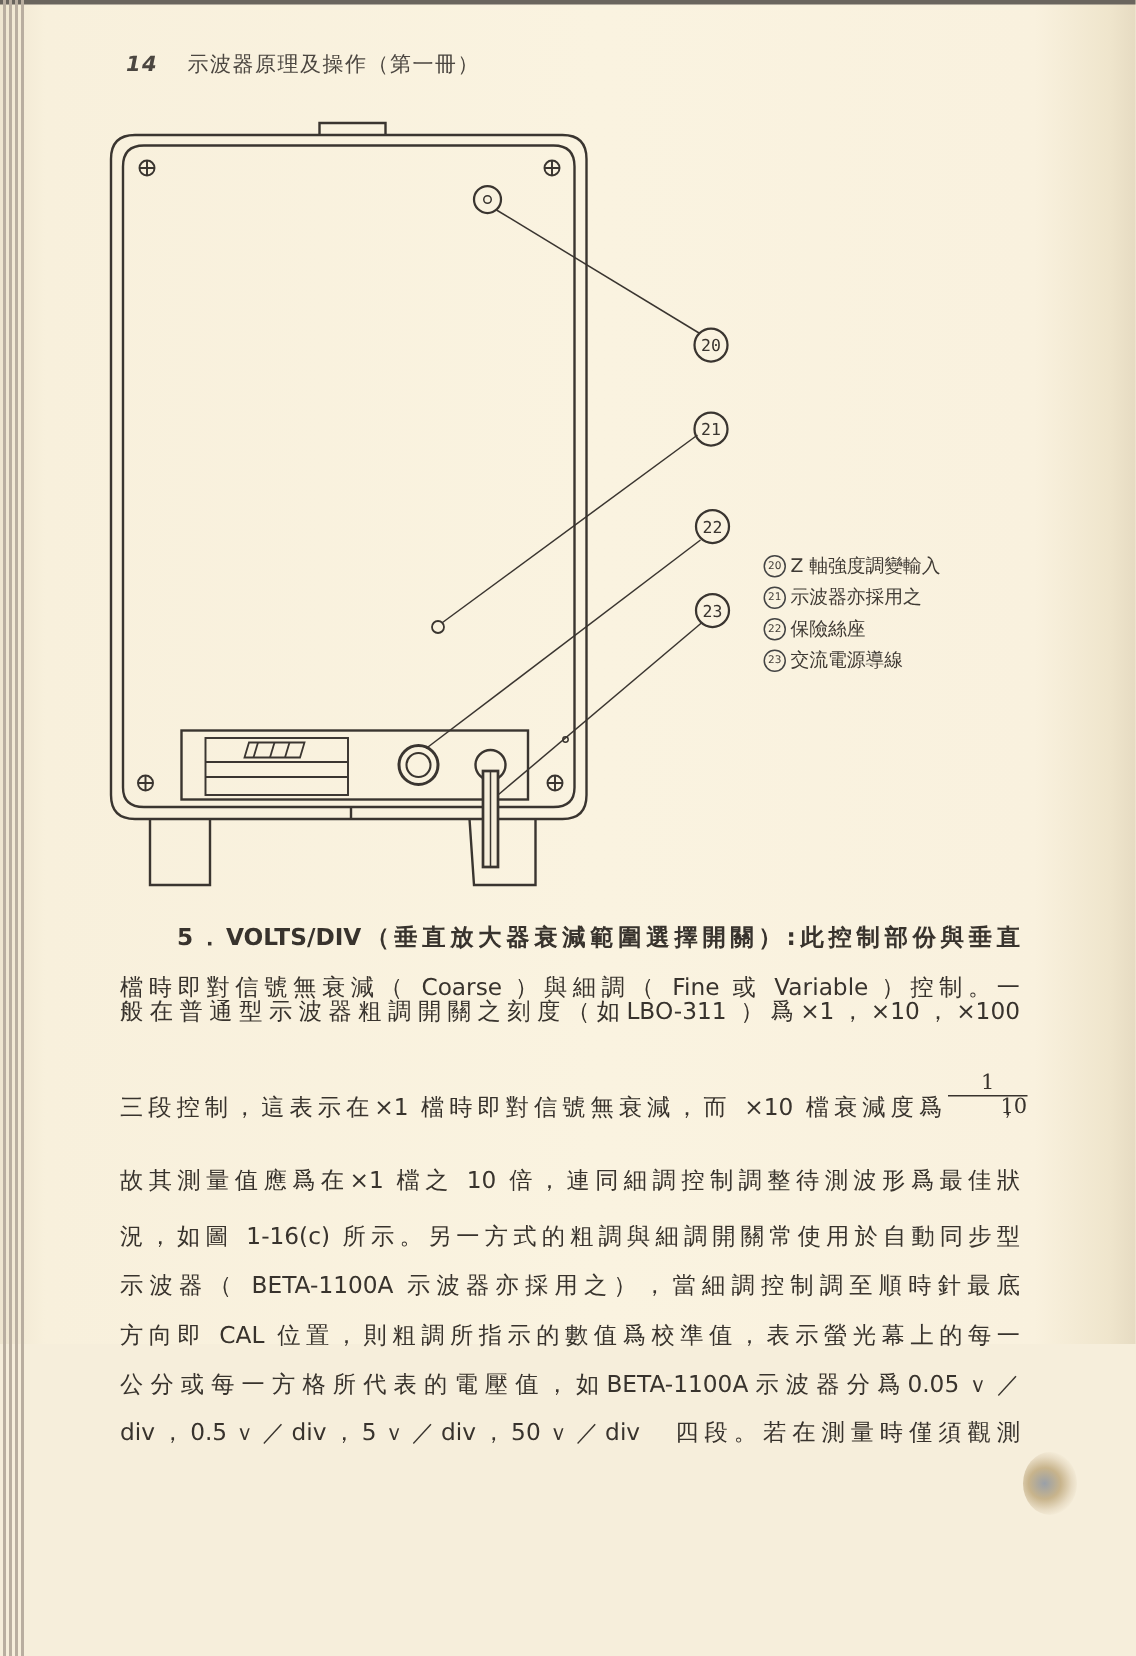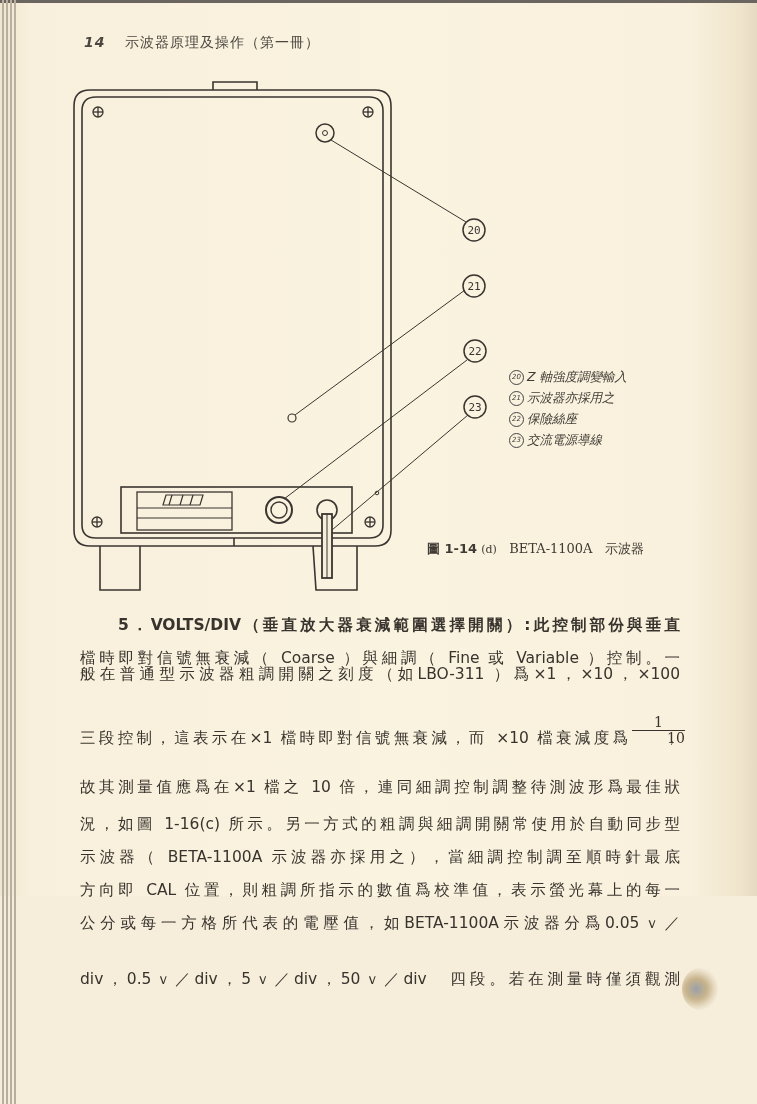--- a/index.html
+++ b/index.html
@@ -16,32 +16,32 @@
   .topbar { position:absolute; left:0; top:0; width:757px; height:3px; background:#6a655e; }
   .spine { position:absolute; left:0; top:0; width:18px; height:1104px; }
   .spine span { position:absolute; top:0; bottom:0; width:2px; background:#b9aea0; }
   .header {
     position:absolute; left:84px; top:34px; font-size:14px; color:#4b4640;
     font-family:"DejaVu Sans", sans-serif; letter-spacing:1px;
   }
   .header .pg { font-weight:bold; font-style:italic; margin-right:14px; font-family:"DejaVu Sans", sans-serif; }
   svg.fig { position:absolute; left:0; top:0; }
   .legend { position:absolute; left:509px; top:366px; font-size:12.5px; line-height:21px; color:#3f3a34; font-family:"DejaVu Sans", sans-serif; }
-  .legend div { white-space:nowrap;font-style:italic; }
+  .legend div { white-space:nowrap; }
   .legend .n { display:inline-block; width:13px; height:13px; border:1px solid #444; border-radius:50%; font-size:7px; line-height:13px; text-align:center; margin-right:3px; vertical-align:middle; }
   .caption { position:absolute; left:427px; top:539px; font-size:13px; line-height:19px; color:#3f3a34; }
   .caption b { font-family:"DejaVu Sans", sans-serif; }
   .body-text {
     position:absolute; left:80px; top:615px; width:600px;
     font-size:15.5px; color:#38332d;
     font-family:"DejaVu Sans", sans-serif;
   }
   .line { position:absolute; left:0; white-space:nowrap; width:600px; text-align:justify; text-align-last:justify; }
   .line.first { left:38px; width:562px; }
-  .line.last { text-align-last:justify;margin-top:24px; }
+  .line.last { text-align-last:justify; }
   .frac { display:inline-block; vertical-align:middle; text-align:center; font-family:"DejaVu Serif", serif; font-size:14px; line-height:15px; }
   .frac .num { display:block; border-bottom:1px solid #38332d; padding:0 2px; }
   .frac .den { display:block;margin-left:35px; }
   .bold { font-weight:bold; }
   .hole { position:absolute; left:682px; top:968px; width:36px; height:42px; border-radius:50%;
     background:radial-gradient(ellipse at 40% 50%, #9aa0a8 0%, #c8b48c 35%, #e8dcc4 60%, rgba(250,243,224,0) 75%); }
 </style>
 </head>
 <body>
 
@@ -133,26 +133,20 @@
   </svg>
 
   <div class="legend">
     <div><span class="n">20</span><span>Z 軸強度調變輸入</span></div>
     <div><span class="n">21</span><span>示波器亦採用之</span></div>
     <div><span class="n">22</span><span>保險絲座</span></div>
     <div><span class="n">23</span><span>交流電源導線</span></div>
   </div>
 
   <div class="caption">
-    <div>
-      <b>圖 1-14</b>
-      <span style="font-size:11px">(d)</span>
-      &nbsp;&nbsp;<span>BETA-1100A</span>
-      &nbsp;&nbsp;<span style="font-family:'DejaVu Sans',sans-serif">示波器</span>
-    </div>
   </div>
 
   <div class="body-text">
     <div class="line first bold" style="top:0px">5．VOLTS/DIV（垂直放大器衰減範圍選擇開關）:此控制部份與垂直</div>
     <div class="line" style="top:33px">檔時即對信號無衰減（ Coarse ）與細調（ Fine 或 Variable ）控制。一</div>
     <div class="line" style="top:49px">般在普通型示波器粗調開關之刻度（如LBO-311 ）爲×1，×10，×100</div>
     <div class="line" style="top:113px; width:548px">三段控制，這表示在×1 檔時即對信號無衰減，而 ×10 檔衰減度爲</div>
     <span class="frac" style="position:absolute; left:552px; top:100px">
       <span class="num">1</span>
       <span class="den">10</span>

